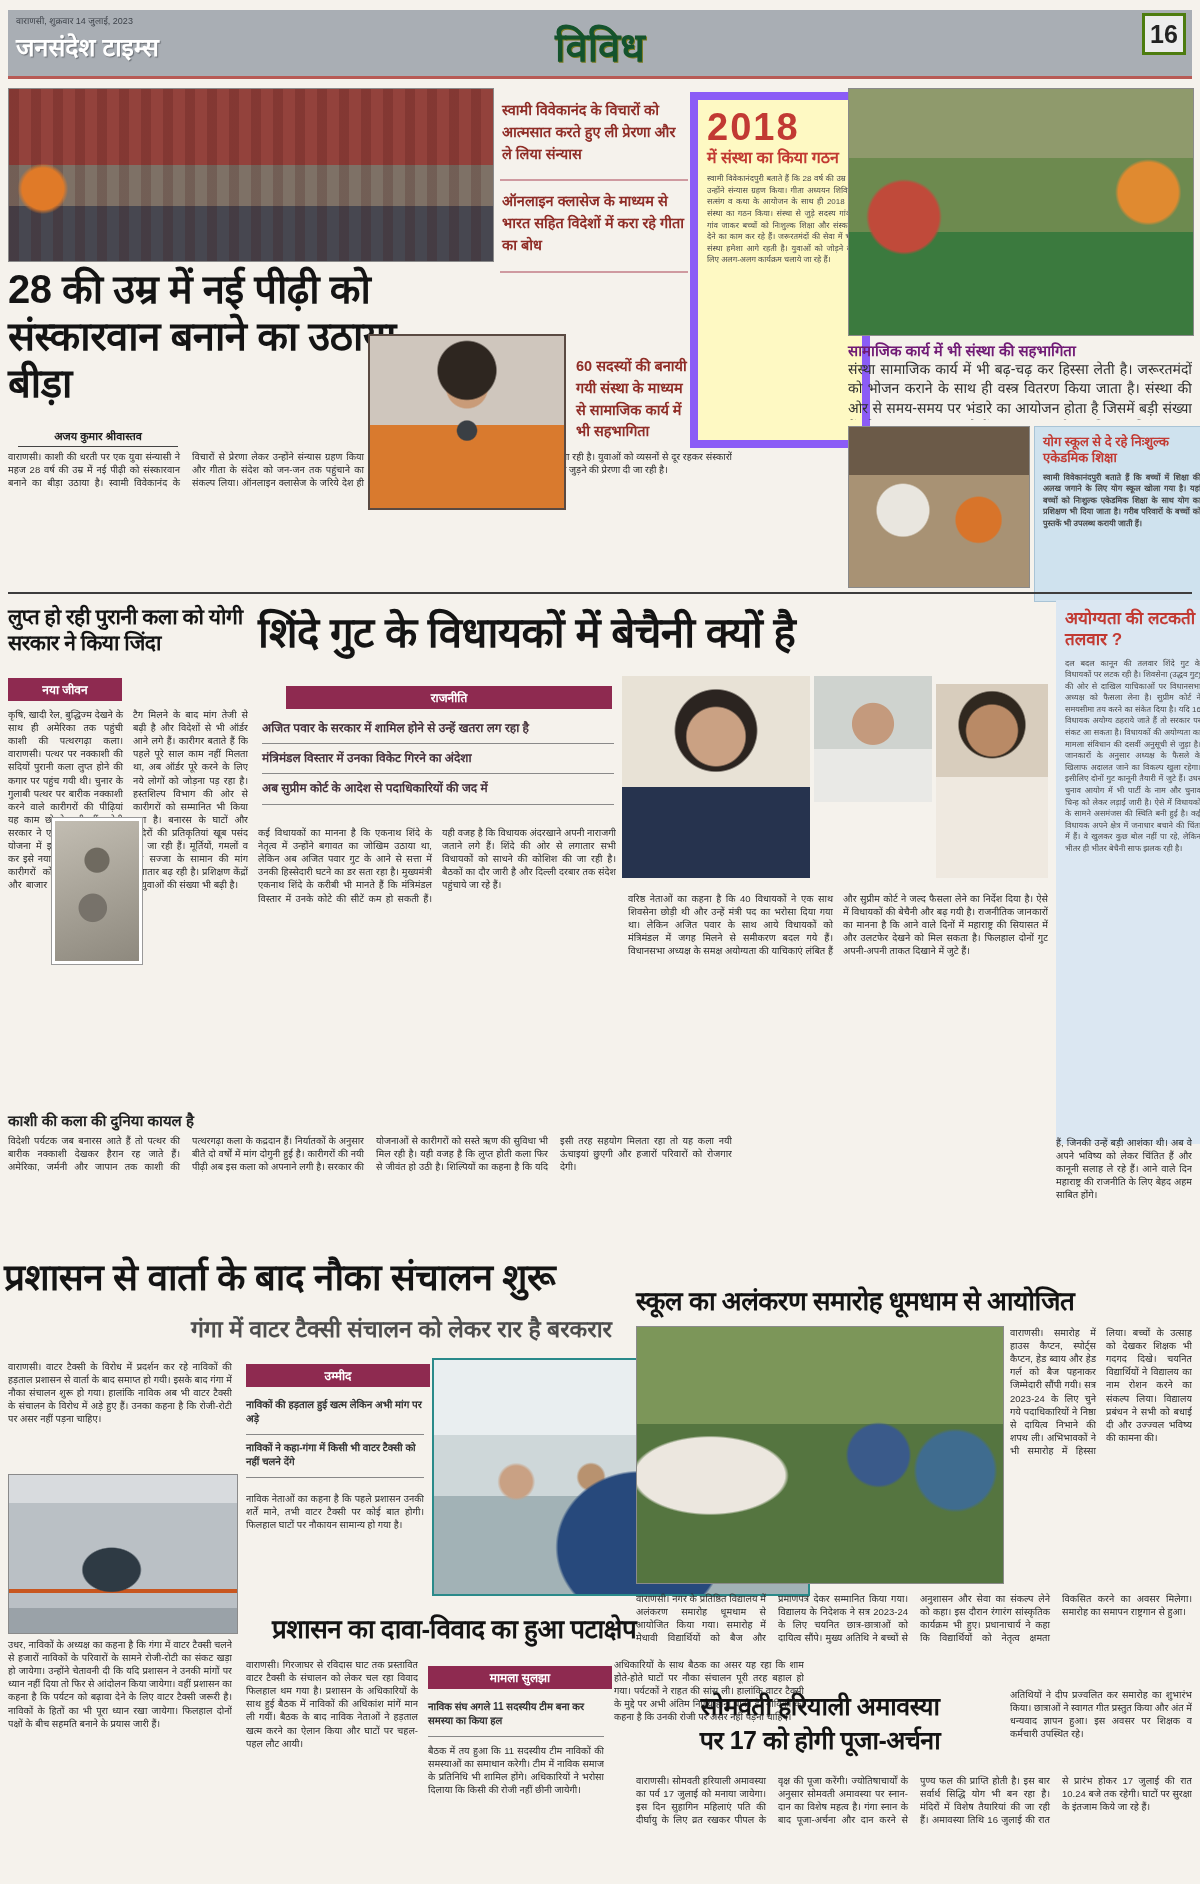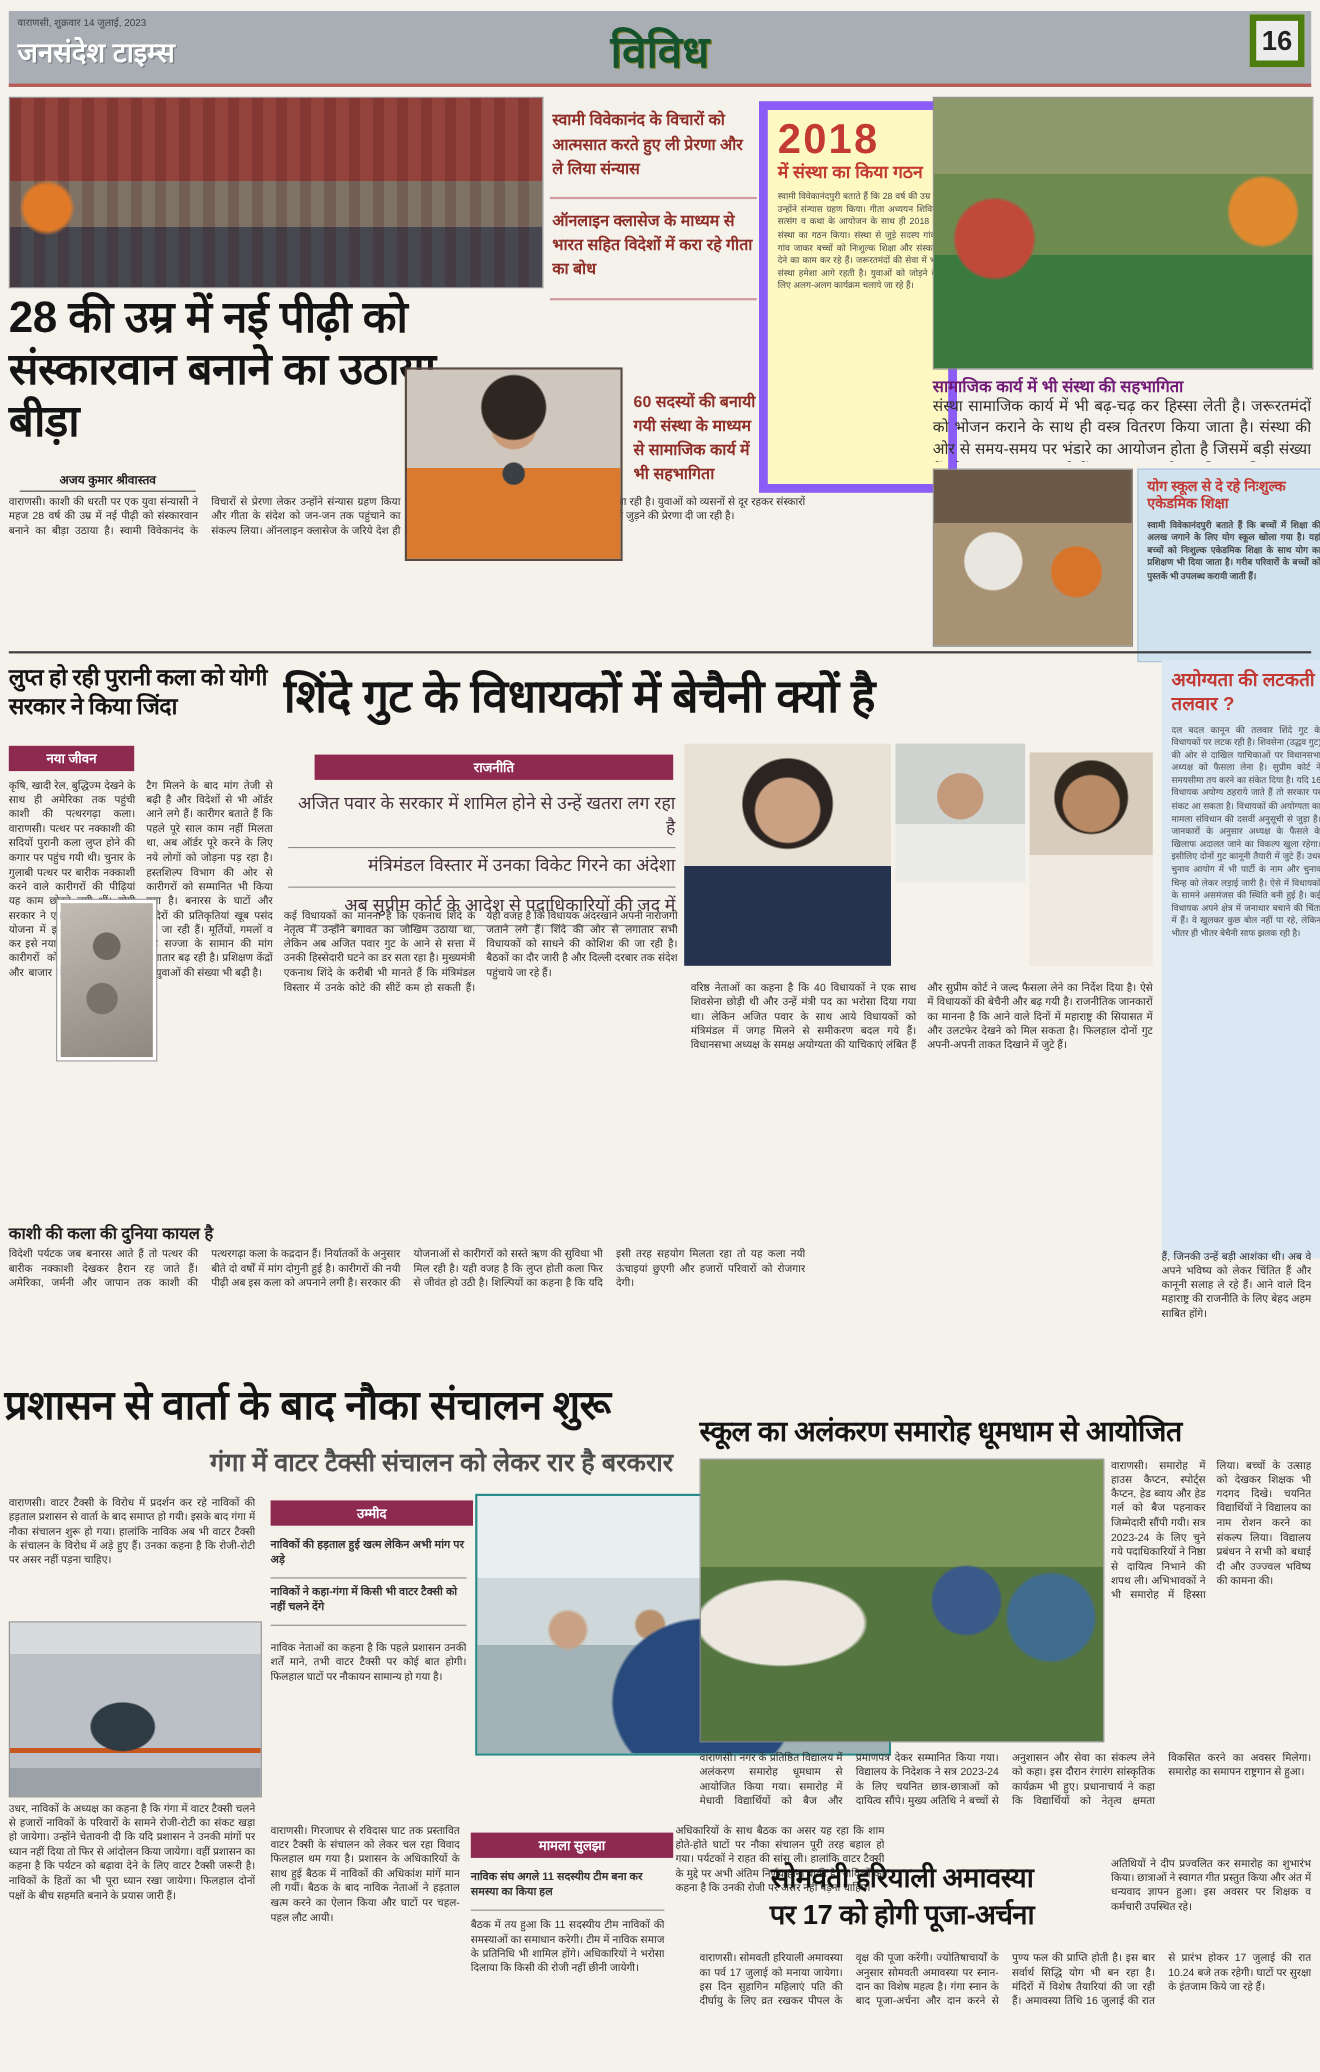--- a/index.html
+++ b/index.html
@@ -6,22 +6,22 @@
   .page{position:relative;width:1200px;height:1884px;background:#f5f2ec;
         font-family:"Liberation Sans","DejaVu Sans",sans-serif;overflow:hidden;}
   .abs{position:absolute;}
   .photo{position:absolute;border:1px solid #8a8a8a;background-size:cover;}
   .body-text{font-size:9.5px;line-height:1.38;color:#2e2e2e;text-align:justify;overflow:hidden;}
   .cols2{column-count:2;column-gap:10px;}
   .cols4{column-count:4;column-gap:12px;}
   .headline{font-weight:bold;color:#141414;letter-spacing:-0.5px;}
   .kicker{background:#8e2a50;color:#ffffff;font-weight:bold;text-align:center;
           font-size:12px;padding:3px 4px;overflow:hidden;}
-  .uhead{font-weight:normal;color:#46333d;border-bottom:1.5px solid #8a8a8a;
-         padding:6px 0 7px 0;font-size:16px;line-height:1.35;text-align:right;}
+  .uhead{font-weight:bold;color:#46333d;border-bottom:1.5px solid #8a8a8a;
+         padding:6px 0 7px 0;font-size:12px;line-height:1.35;}
   .redbullet{color:#8f2d27;font-weight:bold;font-size:14.5px;line-height:1.5;
              text-align:left;border-bottom:2px solid #cf9aa0;padding:10px 2px 14px 2px;}
   .byline{font-weight:bold;font-size:11px;color:#222;text-align:center;
           border-bottom:1.5px solid #444;padding-bottom:3px;}
   .divider{background:#3d3d3d;}
   .factbox{background:#fef9c3;border:8px solid #8b5cf6;padding:8px 9px;overflow:hidden;}
   .factyear{font-size:38px;font-weight:bold;color:#c23a33;letter-spacing:2px;line-height:1;}
   .facttitle{font-size:16px;font-weight:bold;color:#c23a33;line-height:1.2;margin-top:2px;}
   .smalltext{font-size:8px;line-height:1.45;color:#4a4a4a;text-align:justify;}
   .capred{font-weight:bold;color:#701a75;font-size:15px;}
@@ -82,21 +82,21 @@
 </style>
 </head>
 <body>
 
 <div class="page">
 
   <div class="abs" style="left:8px;top:10px;width:1184px;height:66px;background:#a9aeb4;border-bottom:3px solid #b85a55;">
     <div class="abs" style="left:8px;top:4px;font-size:9px;color:#3e434a;">वाराणसी, शुक्रवार 14 जुलाई, 2023</div>
     <div class="abs" style="left:8px;top:19px;font-size:25px;font-weight:bold;color:#ffffff;text-shadow:1px 1px 1px #6a6e74;">जनसंदेश टाइम्स</div>
     <div class="abs" style="left:50%;top:8px;transform:translateX(-50%);font-size:40px;font-weight:bold;color:#14532d;text-shadow:1px 1px 0 #7a7a20;">विविध</div>
-    <div class="abs" style="right:6px;top:3px;width:38px;height:36px;background:#ececec;border:6px solid #4d7c0f;
+    <div class="abs" style="right:6px;top:3px;width:38px;height:36px;background:#ececec;border:3px solid #4d7c0f;
                 font-size:25px;font-weight:bold;color:#222;text-align:center;line-height:36px;">16</div>
   </div>
 
   <div class="photo" id="ph-auditorium" style="left:8px;top:88px;width:484px;height:172px;"></div>
 
   <div class="abs headline" style="left:8px;top:266px;width:392px;font-size:40px;line-height:1.18;">28 की उम्र में नई पीढ़ी को संस्कारवान बनाने का उठाया बीड़ा</div>
 
   <div class="abs byline" style="left:18px;top:428px;width:160px;">अजय कुमार श्रीवास्तव</div>
 
   <div class="abs body-text cols4" style="left:8px;top:450px;width:724px;height:60px;">वाराणसी। काशी की धरती पर एक युवा संन्यासी ने महज 28 वर्ष की उम्र में नई पीढ़ी को संस्कारवान बनाने का बीड़ा उठाया है। स्वामी विवेकानंद के विचारों से प्रेरणा लेकर उन्होंने संन्यास ग्रहण किया और गीता के संदेश को जन-जन तक पहुंचाने का संकल्प लिया। ऑनलाइन क्लासेज के जरिये देश ही नहीं विदेशों के जिज्ञासु भी उनसे जुड़ रहे हैं। संस्था के माध्यम से सामाजिक कार्यों में भी सहभागिता की जा रही है। युवाओं को व्यसनों से दूर रहकर संस्कारों से जुड़ने की प्रेरणा दी जा रही है।</div>
@@ -162,20 +162,21 @@
   <div class="abs" style="left:246px;top:1392px;width:178px;">
     <div class="point">नाविकों की हड़ताल हुई खत्म लेकिन अभी मांग पर अड़े</div>
     <div class="point">नाविकों ने कहा-गंगा में किसी भी वाटर टैक्सी को नहीं चलने देंगे</div>
   </div>
   <div class="abs body-text" style="left:246px;top:1492px;width:178px;height:98px;">नाविक नेताओं का कहना है कि पहले प्रशासन उनकी शर्तें माने, तभी वाटर टैक्सी पर कोई बात होगी। फिलहाल घाटों पर नौकायन सामान्य हो गया है।</div>
 
   <div class="photo" id="ph-meeting" style="left:432px;top:1358px;width:374px;height:234px;border:2px solid #2a8a8a;"></div>
   <div class="photo" id="ph-boat" style="left:8px;top:1474px;width:228px;height:158px;"></div>
   <div class="abs body-text" style="left:8px;top:1638px;width:224px;height:240px;">उधर, नाविकों के अध्यक्ष का कहना है कि गंगा में वाटर टैक्सी चलने से हजारों नाविकों के परिवारों के सामने रोजी-रोटी का संकट खड़ा हो जायेगा। उन्होंने चेतावनी दी कि यदि प्रशासन ने उनकी मांगों पर ध्यान नहीं दिया तो फिर से आंदोलन किया जायेगा। वहीं प्रशासन का कहना है कि पर्यटन को बढ़ावा देने के लिए वाटर टैक्सी जरूरी है। नाविकों के हितों का भी पूरा ध्यान रखा जायेगा। फिलहाल दोनों पक्षों के बीच सहमति बनाने के प्रयास जारी हैं।</div>
 
+  <div class="abs headline" style="left:272px;top:1610px;width:534px;font-size:26px;">प्रशासन का दावा-विवाद का हुआ पटाक्षेप</div>
   <div class="abs body-text" style="left:246px;top:1658px;width:172px;height:224px;">वाराणसी। गिरजाघर से रविदास घाट तक प्रस्तावित वाटर टैक्सी के संचालन को लेकर चल रहा विवाद फिलहाल थम गया है। प्रशासन के अधिकारियों के साथ हुई बैठक में नाविकों की अधिकांश मांगें मान ली गयीं। बैठक के बाद नाविक नेताओं ने हड़ताल खत्म करने का ऐलान किया और घाटों पर चहल-पहल लौट आयी।</div>
   <div class="abs kicker" style="left:428px;top:1666px;width:176px;">मामला सुलझा</div>
   <div class="abs point" style="left:428px;top:1694px;width:176px;">नाविक संघ अगले 11 सदस्यीय टीम बना कर समस्या का किया हल</div>
   <div class="abs body-text" style="left:428px;top:1744px;width:176px;height:138px;">बैठक में तय हुआ कि 11 सदस्यीय टीम नाविकों की समस्याओं का समाधान करेगी। टीम में नाविक समाज के प्रतिनिधि भी शामिल होंगे। अधिकारियों ने भरोसा दिलाया कि किसी की रोजी नहीं छीनी जायेगी।</div>
   <div class="abs body-text" style="left:614px;top:1658px;width:190px;height:224px;">अधिकारियों के साथ बैठक का असर यह रहा कि शाम होते-होते घाटों पर नौका संचालन पूरी तरह बहाल हो गया। पर्यटकों ने राहत की सांस ली। हालांकि वाटर टैक्सी के मुद्दे पर अभी अंतिम निर्णय होना बाकी है। नाविकों का कहना है कि उनकी रोजी पर असर नहीं पड़ना चाहिए।</div>
 
   <div class="abs headline" style="left:636px;top:1282px;width:556px;font-size:26px;white-space:nowrap;">स्कूल का अलंकरण समारोह धूमधाम से आयोजित</div>
   <div class="photo" id="ph-ceremony" style="left:636px;top:1326px;width:366px;height:256px;"></div>
   <div class="abs body-text cols2" style="left:1010px;top:1326px;width:182px;height:256px;">वाराणसी। समारोह में हाउस कैप्टन, स्पोर्ट्स कैप्टन, हेड ब्वाय और हेड गर्ल को बैज पहनाकर जिम्मेदारी सौंपी गयी। सत्र 2023-24 के लिए चुने गये पदाधिकारियों ने निष्ठा से दायित्व निभाने की शपथ ली। अभिभावकों ने भी समारोह में हिस्सा लिया। बच्चों के उत्साह को देखकर शिक्षक भी गदगद दिखे। चयनित विद्यार्थियों ने विद्यालय का नाम रोशन करने का संकल्प लिया। विद्यालय प्रबंधन ने सभी को बधाई दी और उज्ज्वल भविष्य की कामना की।</div>
   <div class="abs body-text cols4" style="left:636px;top:1592px;width:556px;height:88px;">वाराणसी। नगर के प्रतिष्ठित विद्यालय में अलंकरण समारोह धूमधाम से आयोजित किया गया। समारोह में मेधावी विद्यार्थियों को बैज और प्रमाणपत्र देकर सम्मानित किया गया। विद्यालय के निदेशक ने सत्र 2023-24 के लिए चयनित छात्र-छात्राओं को दायित्व सौंपे। मुख्य अतिथि ने बच्चों से अनुशासन और सेवा का संकल्प लेने को कहा। इस दौरान रंगारंग सांस्कृतिक कार्यक्रम भी हुए। प्रधानाचार्य ने कहा कि विद्यार्थियों को नेतृत्व क्षमता विकसित करने का अवसर मिलेगा। समारोह का समापन राष्ट्रगान से हुआ।</div>

